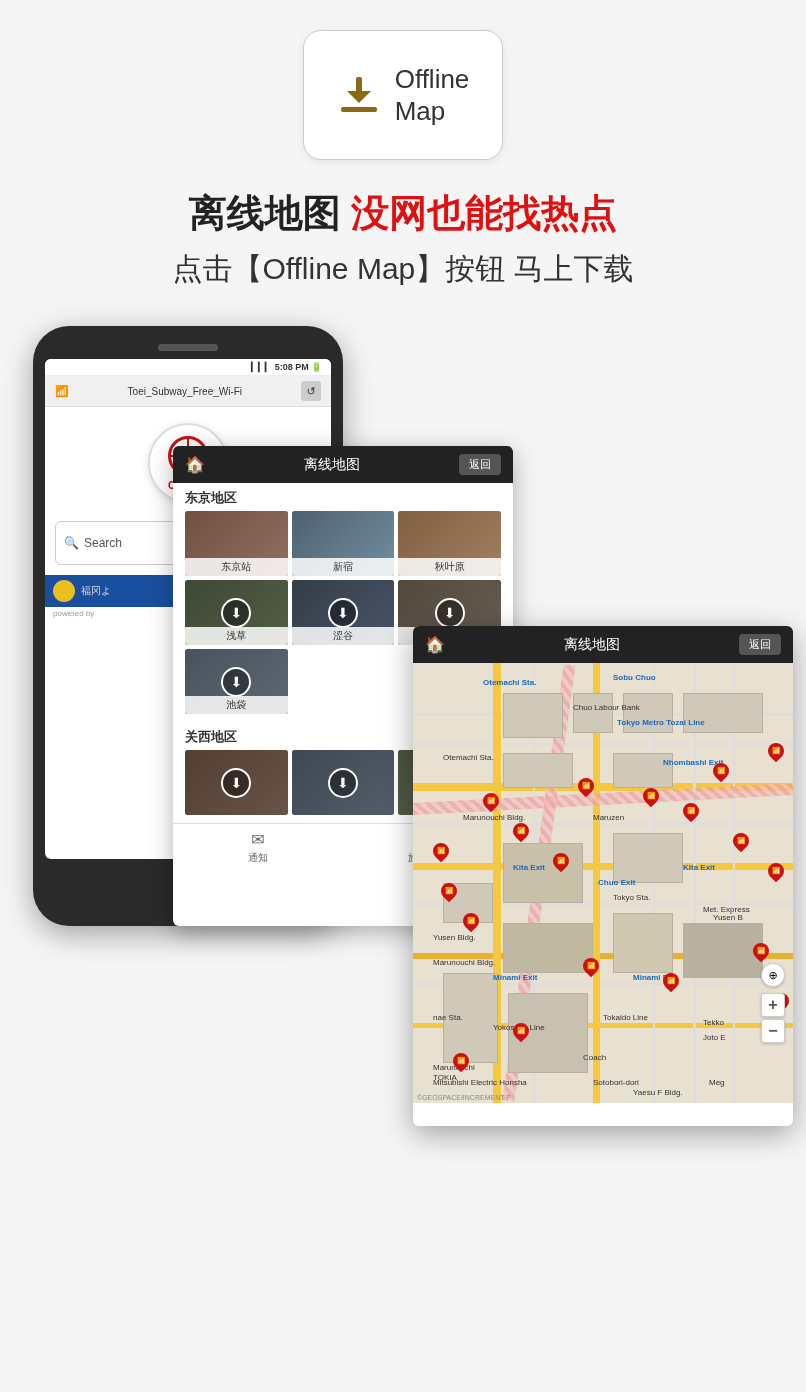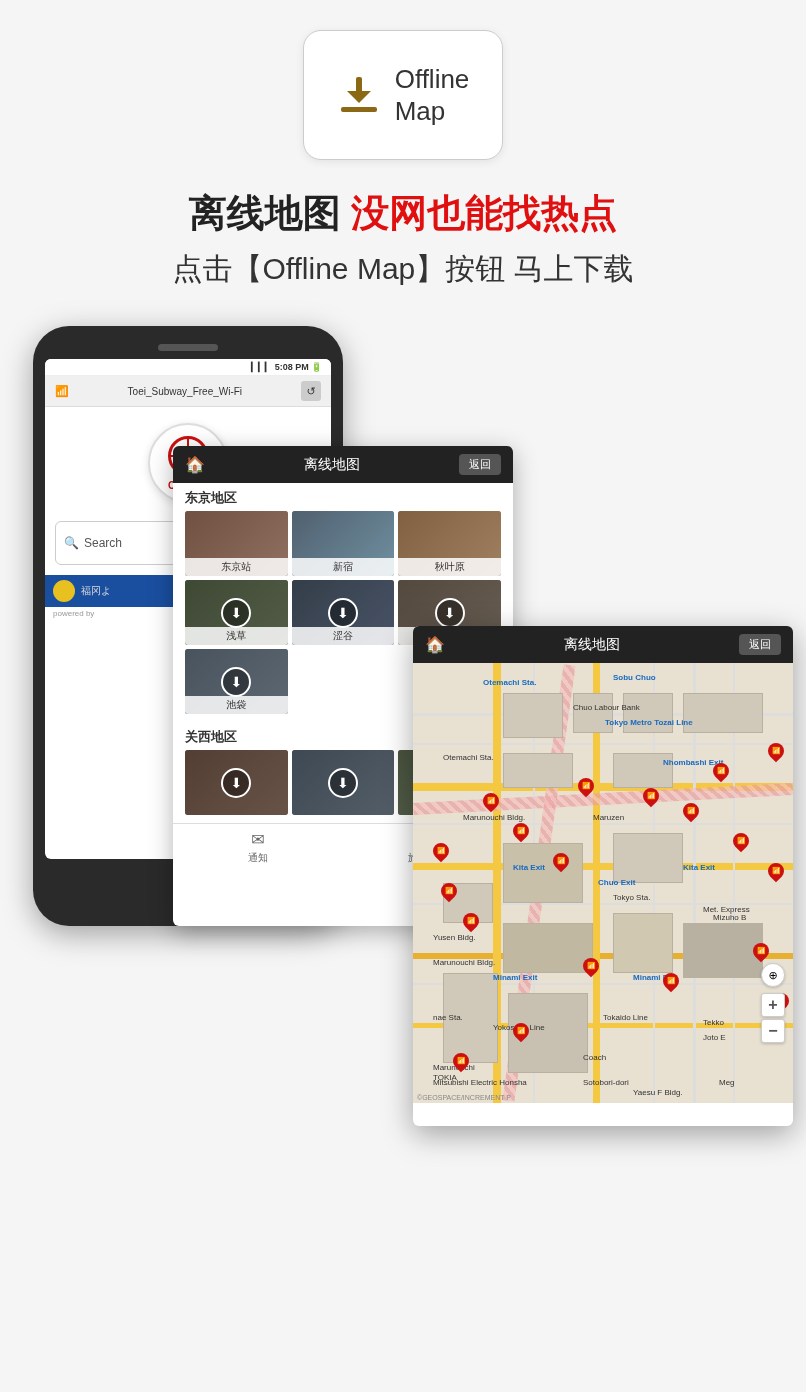--- a/index.html
+++ b/index.html
@@ -733,46 +733,46 @@
       <div class="map-building" style="left:30px;top:220px;width:50px;height:40px;"></div>
       <div class="map-building" style="left:90px;top:260px;width:90px;height:50px;background:#c0b8a0;"></div>
       <div class="map-building" style="left:200px;top:250px;width:60px;height:60px;background:#d0c8b0;"></div>
       <div class="map-building" style="left:270px;top:260px;width:80px;height:55px;background:#b8b0a0;"></div>
       <div class="map-building" style="left:30px;top:310px;width:55px;height:90px;"></div>
       <div class="map-building" style="left:95px;top:330px;width:80px;height:80px;background:#c8c0b0;"></div>
 
       <div class="map-blue-label" style="left:70px;top:15px;">Otemachi Sta.</div>
       <div class="map-blue-label" style="left:200px;top:10px;">Sobu Chuo</div>
       <div class="map-label-text" style="left:160px;top:40px;">Chuo Labour Bank</div>
-      <div class="map-blue-label" style="left:192px;top:55px;">Tokyo Metro Tozai Line</div>
+      <div class="map-blue-label" style="left:204px;top:55px;">Tokyo Metro Tozai Line</div>
       <div class="map-label-text" style="left:30px;top:90px;">Otemachi Sta.</div>
       <div class="map-blue-label" style="left:250px;top:95px;">Nhombashi Exit</div>
       <div class="map-label-text" style="left:50px;top:150px;">Marunouchi Bldg.</div>
       <div class="map-label-text" style="left:180px;top:150px;">Maruzen</div>
       <div class="map-blue-label" style="left:100px;top:200px;">Kita Exit</div>
       <div class="map-blue-label" style="left:185px;top:215px;">Chuo Exit</div>
       <div class="map-label-text" style="left:200px;top:230px;">Tokyo Sta.</div>
       <div class="map-blue-label" style="left:270px;top:200px;">Kita Exit</div>
       <div class="map-label-text" style="left:290px;top:220px;margin-top:22px;">Met. Express</div>
-      <div class="map-label-text" style="left:300px;top:250px;">Mizuho B</div>
+      <div class="map-label-text" style="left:300px;top:250px;">Yusen B</div>
       <div class="map-label-text" style="left:20px;top:270px;">Yusen Bldg.</div>
       <div class="map-label-text" style="left:20px;top:295px;">Marunouchi Bldg.</div>
       <div class="map-blue-label" style="left:80px;top:310px;">Minami Exit</div>
       <div class="map-blue-label" style="left:220px;top:310px;">Minami Exit</div>
       <div class="map-label-text" style="left:20px;top:350px;">nae Sta.</div>
       <div class="map-label-text" style="left:80px;top:360px;">Yokosuka Line</div>
       <div class="map-label-text" style="left:190px;top:350px;">Tokaido Line</div>
       <div class="map-label-text" style="left:290px;top:355px;">Tekko</div>
       <div class="map-label-text" style="left:290px;top:370px;">Joto E</div>
       <div class="map-label-text" style="left:20px;top:400px;">Marunouchi</div>
       <div class="map-label-text" style="left:20px;top:415px;">Mitsubishi Electric Honsha</div>
       <div class="map-label-text" style="left:170px;top:390px;">Coach</div>
       <div class="map-label-text" style="left:20px;top:410px;">TOKIA</div>
-      <div class="map-label-text" style="left:170px;top:415px;">Sotobori-dori</div>
-      <div class="map-label-text" style="left:306px;top:415px;">Meg</div>
+      <div class="map-label-text" style="left:180px;top:415px;">Sotobori-dori</div>
+      <div class="map-label-text" style="left:296px;top:415px;">Meg</div>
       <div class="map-label-text" style="left:220px;top:425px;">Yaesu F Bldg.</div>
 
       <div class="wifi-pin" style="position:absolute;left:28px;top:220px;">
         <div class="wifi-pin-head"></div>
       </div>
       <div class="wifi-pin" style="position:absolute;left:50px;top:250px;">
         <div class="wifi-pin-head"></div>
       </div>
       <div class="wifi-pin" style="position:absolute;left:20px;top:180px;">
         <div class="wifi-pin-head"></div>

